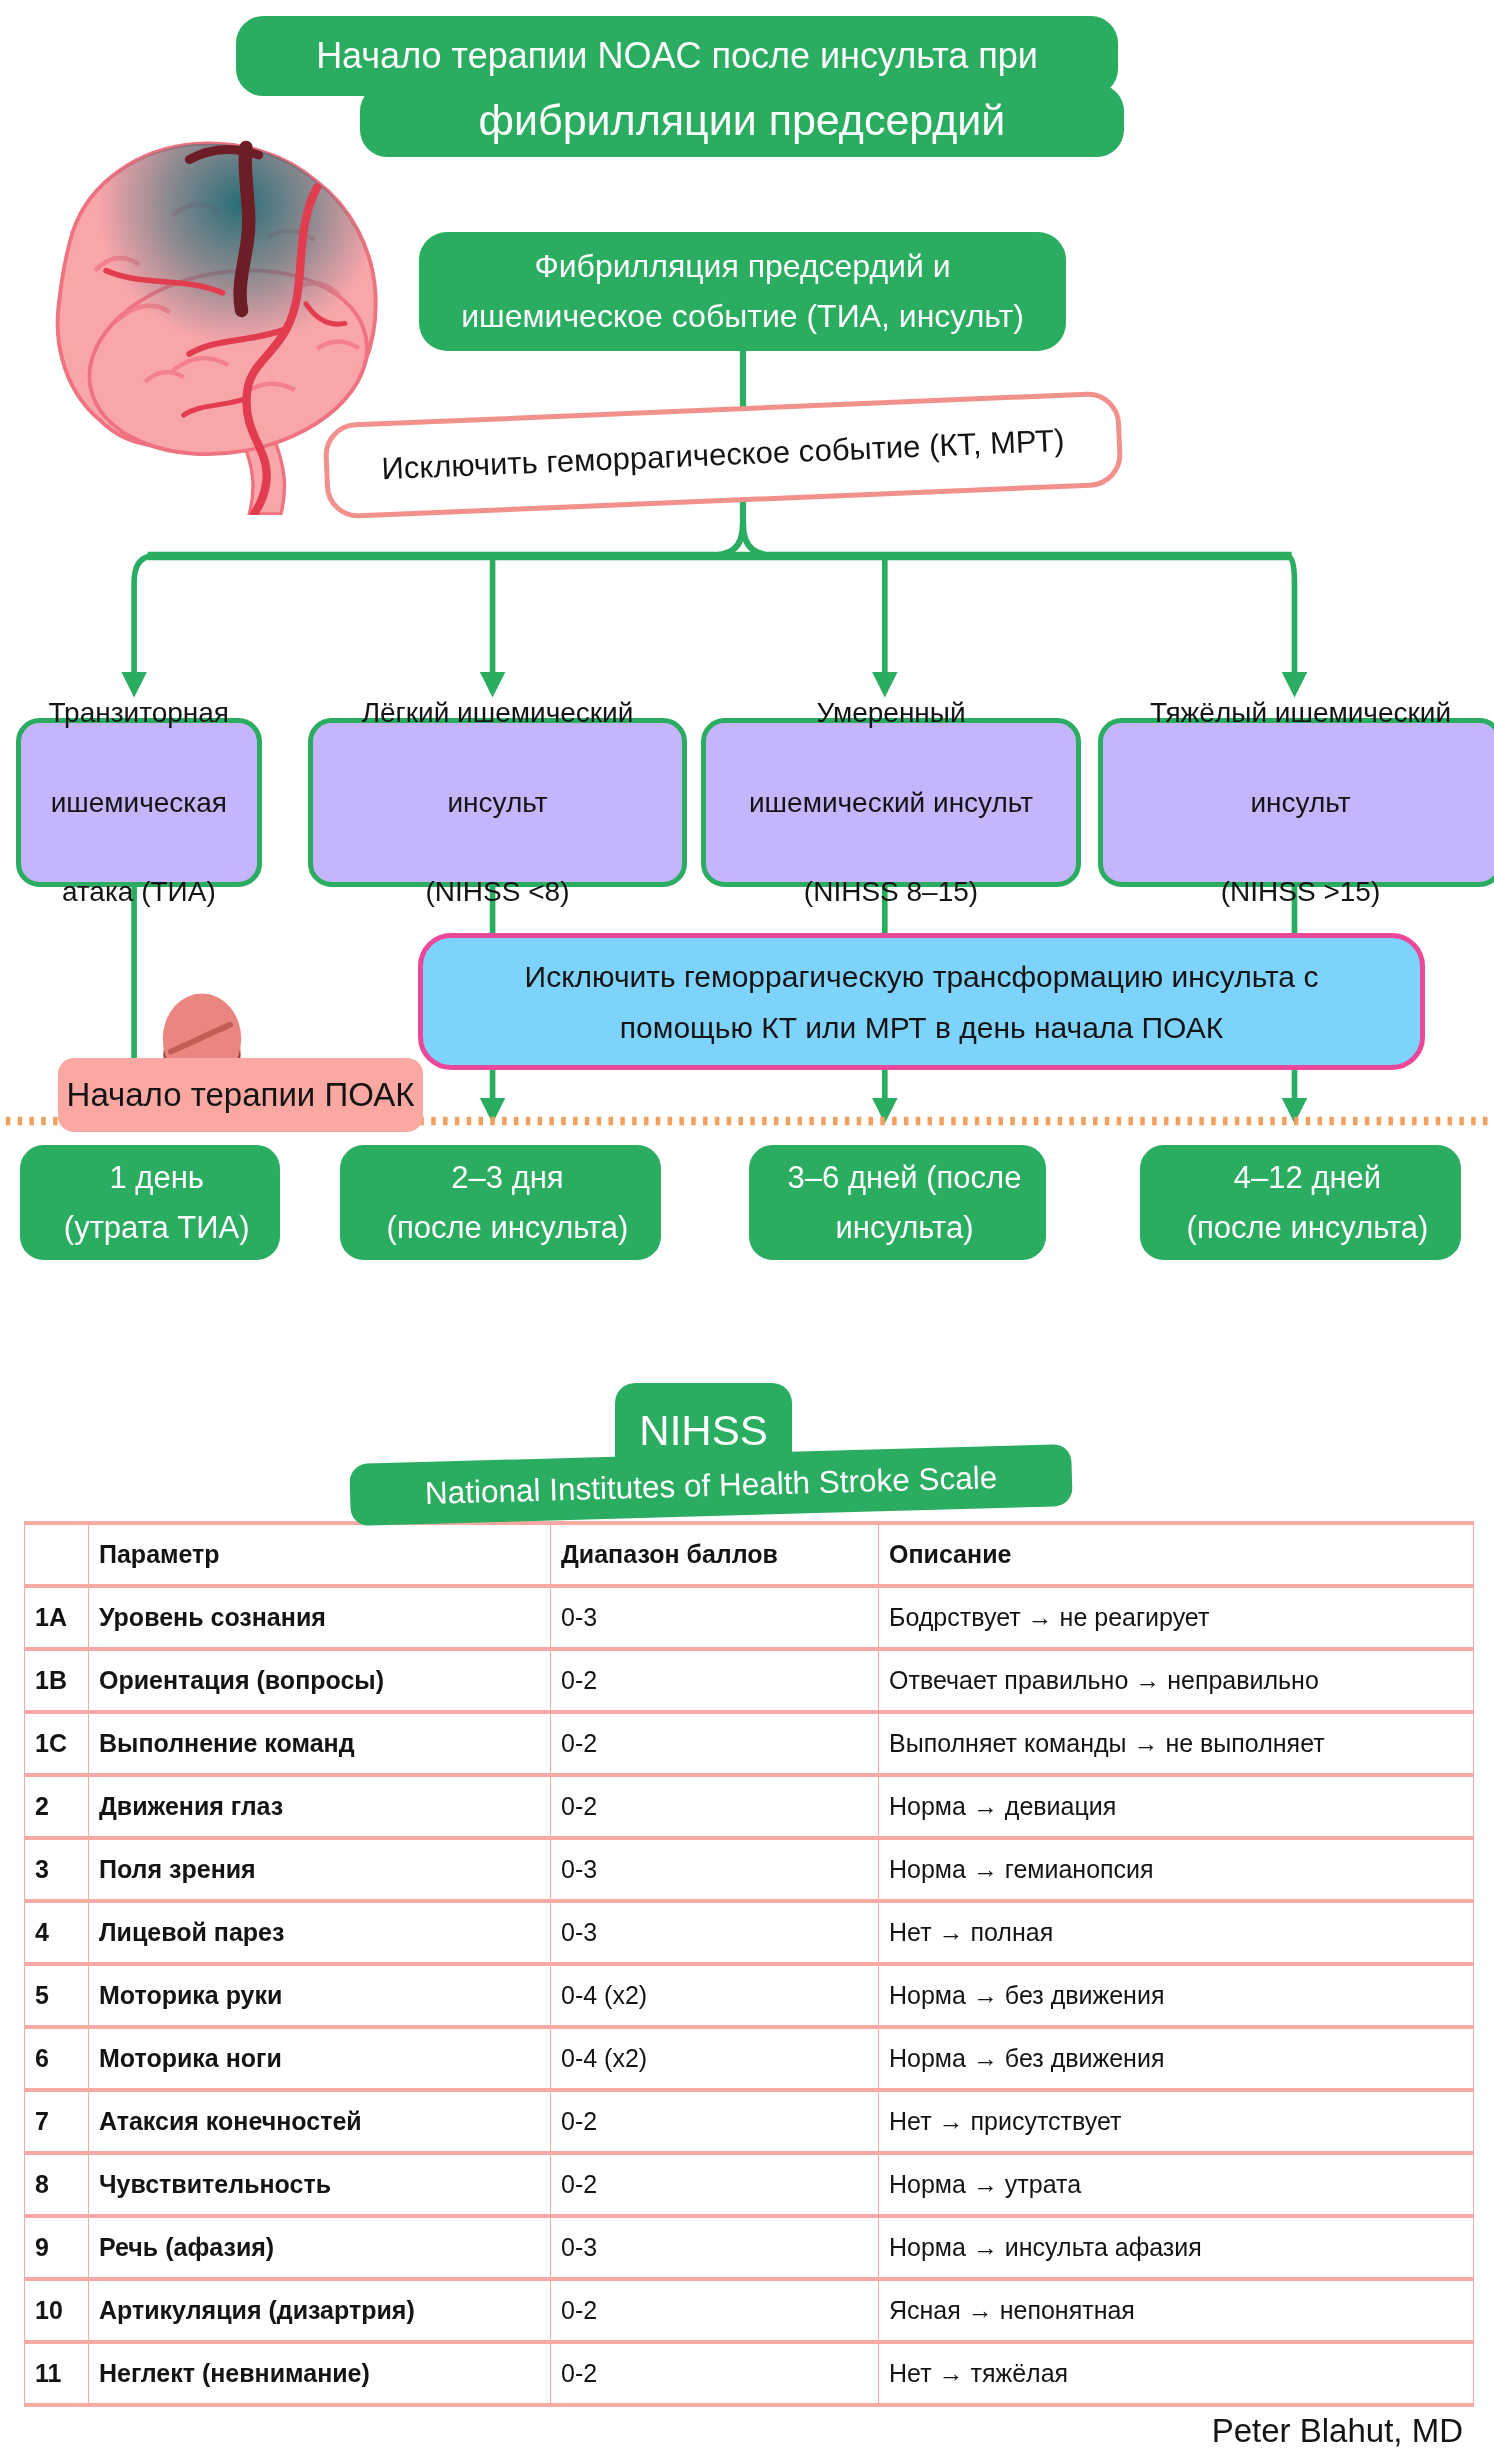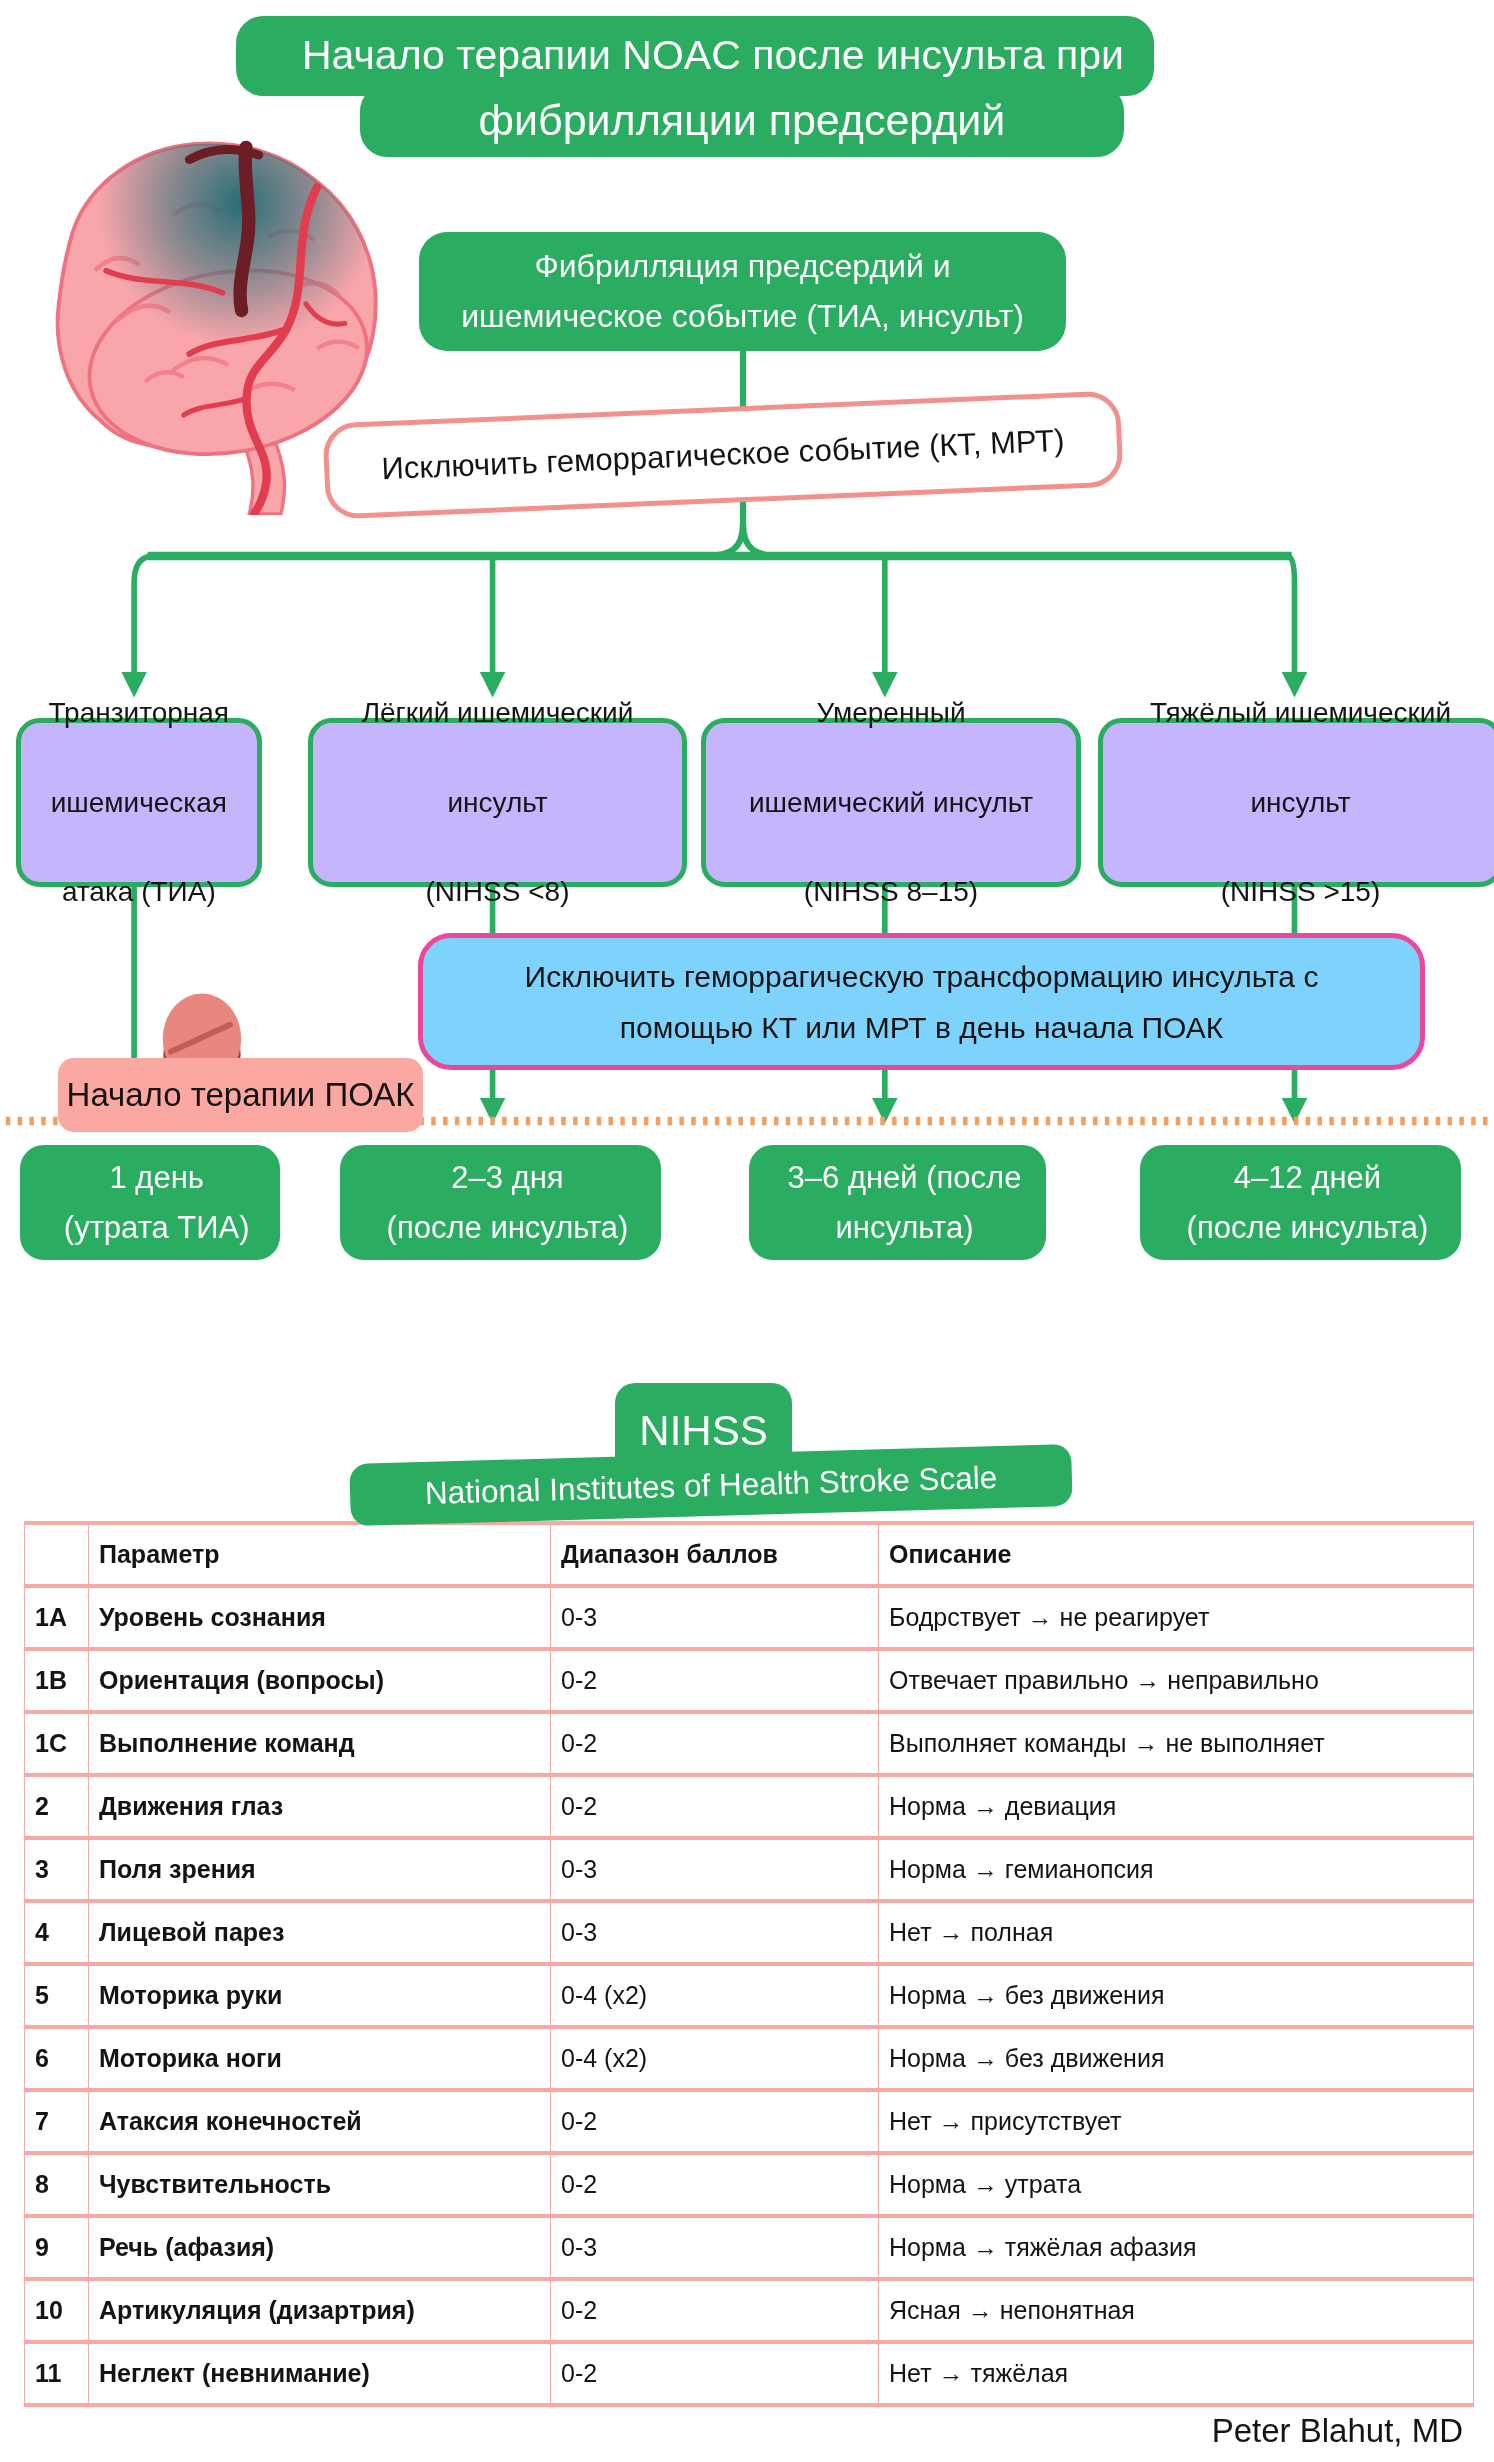--- a/index.html
+++ b/index.html
@@ -4,21 +4,21 @@
 <style>
   html,body{margin:0;padding:0;background:#ffffff;}
   #page{
     position:relative;width:1495px;height:2462px;background:#ffffff;overflow:hidden;
     font-family:"Liberation Sans","DejaVu Sans",sans-serif;color:#141414;
   }
   .abs{position:absolute;}
   .gfill{background:#2aad61;color:#ffffff;}
   .center{display:flex;flex-direction:column;align-items:center;justify-content:center;text-align:center;}
   
-  .title-top{left:236px;top:15.8px;width:882px;height:80px;border-radius:27px;z-index:2;font-size:41px;padding-left:36px;}
+  .title-top{left:236px;top:15.8px;width:882px;height:80px;border-radius:27px;z-index:2;font-size:36px;}
   .title-bottom{left:360px;top:84px;width:764px;height:73px;border-radius:27px;z-index:2;font-size:43px;}
   
   .boxA{left:419px;top:232px;width:647px;height:119px;border-radius:28px;z-index:2;font-size:32px;line-height:1.55;}
   .excl1{left:324px;top:407px;width:788px;height:86px;border-radius:33px;z-index:2;
          background:#fff;border:5px solid #f2908c;transform:rotate(-2.4deg);font-size:31px;}
   .branch{top:718px;height:159px;border-radius:23.6px;z-index:2;background:#c4b5fd;border:5px solid #2aad61;
           font-size:28px;line-height:1.85;gap:38px;}
   .b1{left:15.8px;width:236px;}
   .b2{left:308px;width:369px;}
   .b3{left:701px;width:370px;}
@@ -261,21 +261,21 @@
     <tr>
       <td>8</td>
       <td>Чувствительность</td>
       <td>0-2</td>
       <td>Норма → утрата</td>
     </tr>
     <tr>
       <td>9</td>
       <td>Речь (афазия)</td>
       <td>0-3</td>
-      <td>Норма → тяжёлая афазия</td>
+      <td>Норма → инсульта афазия</td>
     </tr>
     <tr>
       <td>10</td>
       <td>Артикуляция (дизартрия)</td>
       <td>0-2</td>
       <td>Ясная → непонятная</td>
     </tr>
     <tr>
       <td>11</td>
       <td>Неглект (невнимание)</td>

